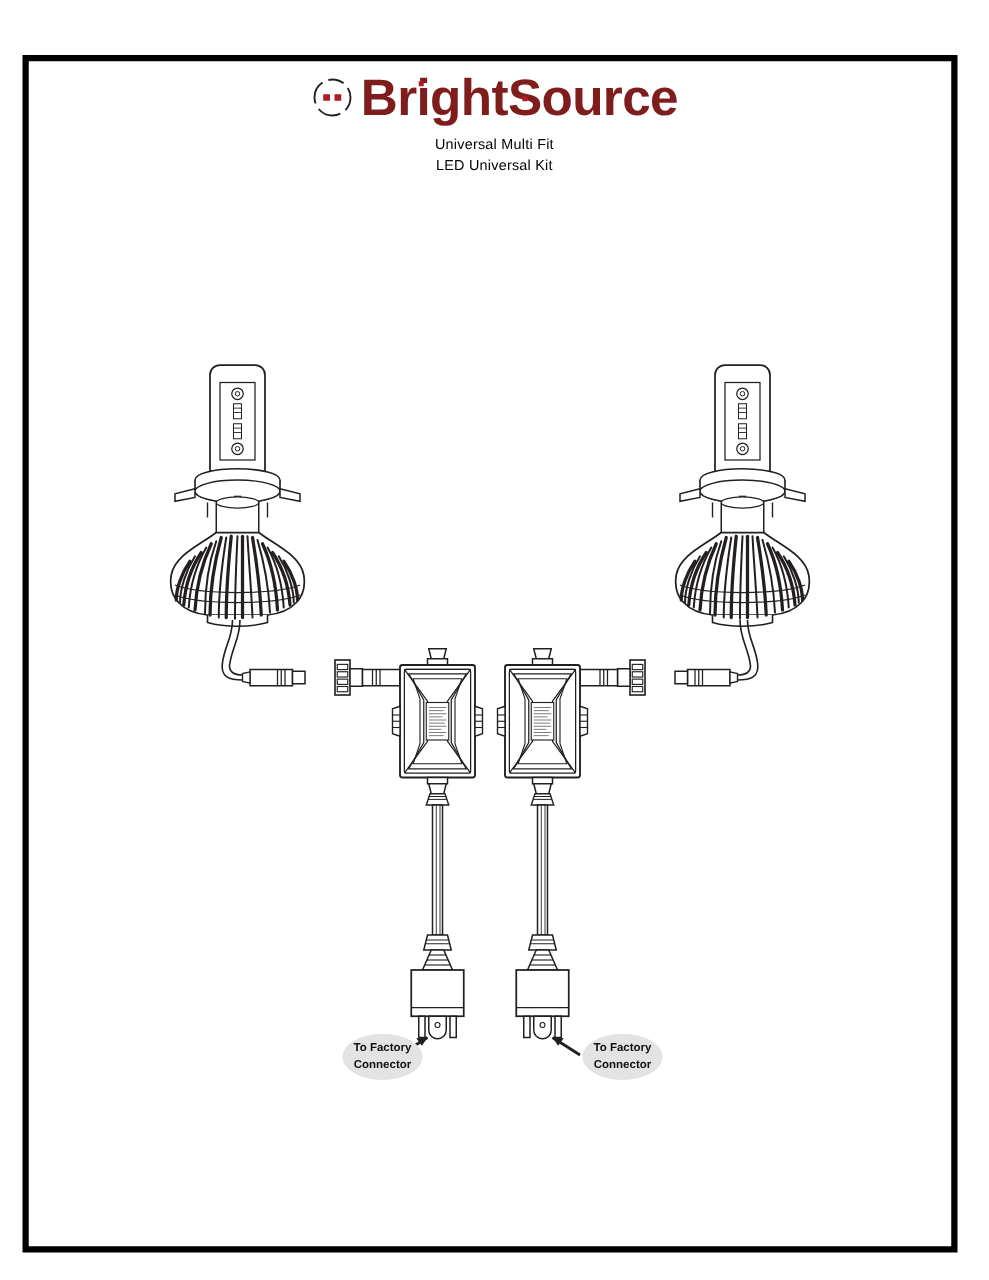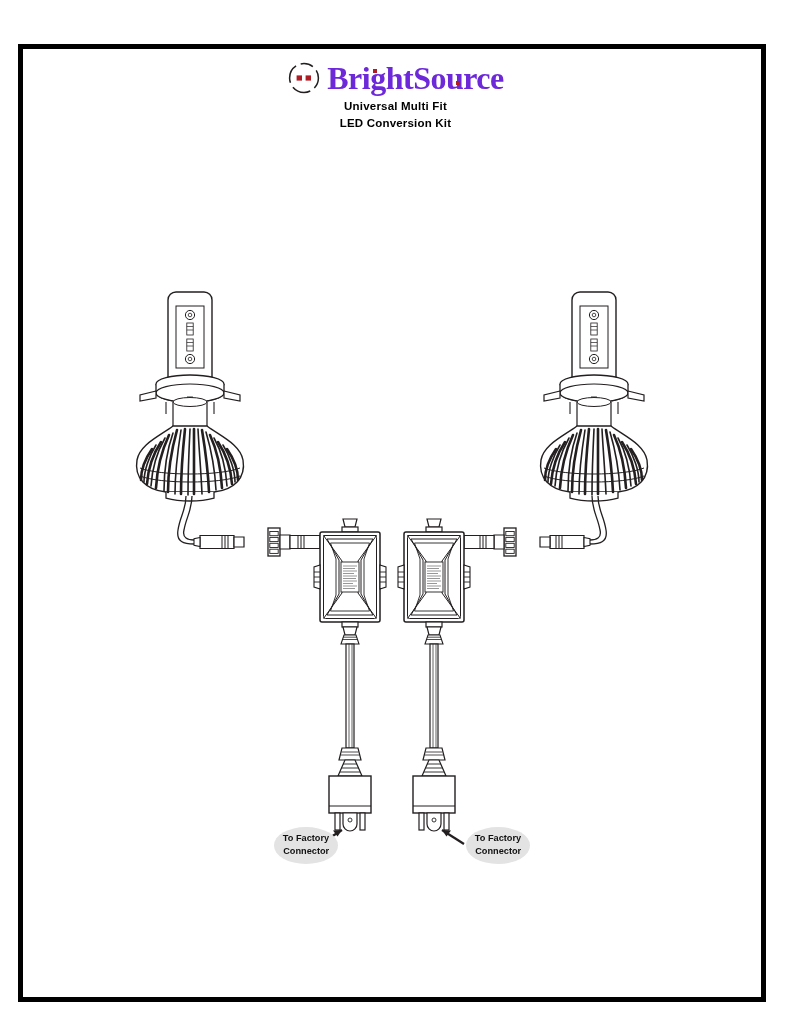--- a/index.html
+++ b/index.html
@@ -4,29 +4,29 @@
 <style>
   html,body{margin:0;padding:0;background:#ffffff;}
   body{width:791px;height:1024px;position:relative;overflow:hidden;
        font-family:"Liberation Sans",sans-serif;}
   #page{position:absolute;inset:0;background:#fff;}
   #page-border{position:absolute;left:18px;top:44px;width:748px;height:958px;
        border:5px solid #000;box-sizing:border-box;background:#fff;}
   #header{position:absolute;left:0;right:0;top:58px;text-align:center;}
   .logo-row{display:flex;align-items:center;justify-content:center;gap:6px;height:40px;}
   .logo-mark{width:34px;height:34px;position:relative;flex:0 0 auto;}
-  .logo-word{font-size:32px;font-weight:bold;letter-spacing:-0.5px;color:#6d28d9;
-       line-height:1;font-family:Liberation Serif, serif;position:relative;}
+  .logo-word{font-size:41px;font-weight:bold;letter-spacing:-0.5px;color:#7f1d1d;
+       line-height:1;font-family:Liberation Sans, sans-serif;position:relative;}
   .logo-word .dot{position:absolute;width:4px;height:4px;background:#b01c23;}
-  #subtitle{font-size:11.5px;font-weight:bold;color:#000;
+  #subtitle{margin-top:10px;font-size:11.5px;font-weight:normal;color:#000;
        line-height:1.45;letter-spacing:0.2px;}
   #diagram{position:absolute;left:18px;top:44px;width:748px;height:958px;}
   .callout{position:absolute;text-align:center;font-size:9.2px;font-weight:bold;
        color:#111;line-height:1.45;}
-  .callout .bubble{background:#e3e3e3;border-radius:50%;padding:5px 9px;display:inline-block;text-align:right;}
+  .callout .bubble{background:#e3e3e3;border-radius:50%;padding:5px 9px;display:inline-block;}
 </style>
 </head>
 <body>
 
 <div id="page">
 
   <div id="page-border"></div>
 
   <div id="header">
     <div class="logo-row">
@@ -34,21 +34,21 @@
         <svg width="34" height="34" viewBox="0 0 34 34">
           <path d="M17 2.6 A14.4 14.4 0 0 1 31.4 17 A14.4 14.4 0 0 1 17 31.4 A14.4 14.4 0 0 1 2.6 17 A14.4 14.4 0 0 1 17 2.6" fill="none" stroke="#231f20" stroke-width="1.5" stroke-dasharray="19 5" stroke-dashoffset="9.5"></path>
           <rect x="9.6" y="14.4" width="5.4" height="5.2" fill="#b01c23"></rect>
           <rect x="18.6" y="14.4" width="5.4" height="5.2" fill="#b01c23"></rect>
         </svg>
       </div>
       <div class="logo-word">BrightSource<span class="dot" style="left: 46px; top: 7px; background: rgb(176, 28, 35);"></span><span class="dot" style="left: 129px; top: 19px; background: rgb(176, 28, 35);"></span></div>
     </div>
     <div id="subtitle">
       <div>Universal Multi Fit</div>
-      <div>LED Conversion Kit</div>
+      <div>LED Universal Kit</div>
     </div>
   </div>
 
   <div id="diagram">
     <svg width="748" height="958" viewBox="0 0 748 958">
       <defs>
         <g id="ledbulb">
 
           <path d="M-22,-118 L-22,-36 L22,-36 L22,-118 A8,8 0 0 0 14,-126 L-14,-126 A8,8 0 0 0 -22,-118 Z" fill="#fff" stroke="#231f20" stroke-width="1.4"></path>
           <rect x="-14" y="-112" width="28" height="62" fill="#fff" stroke="#231f20" stroke-width="1"></rect>

